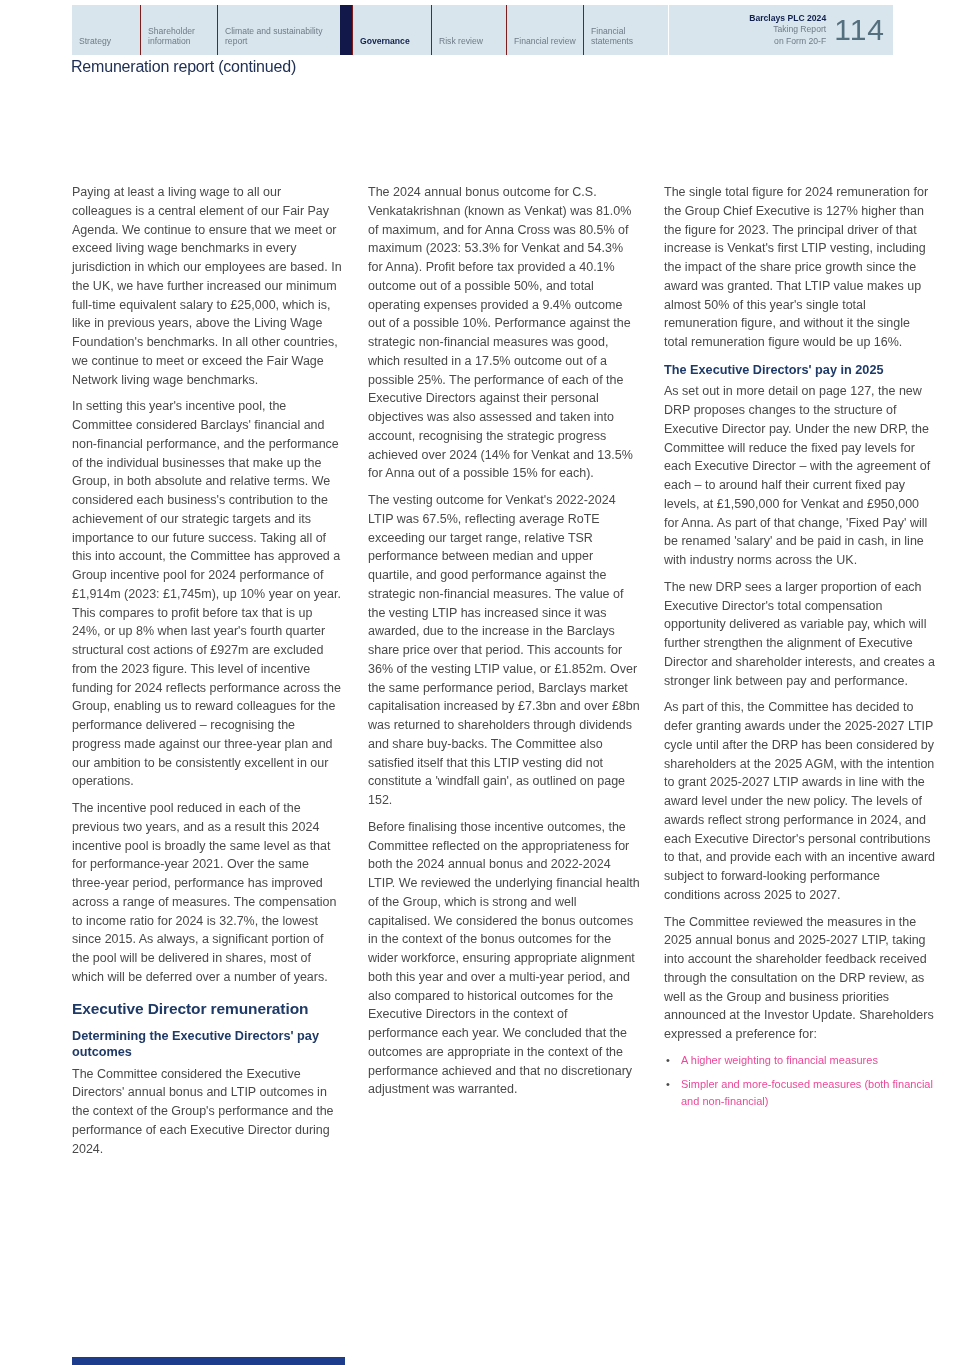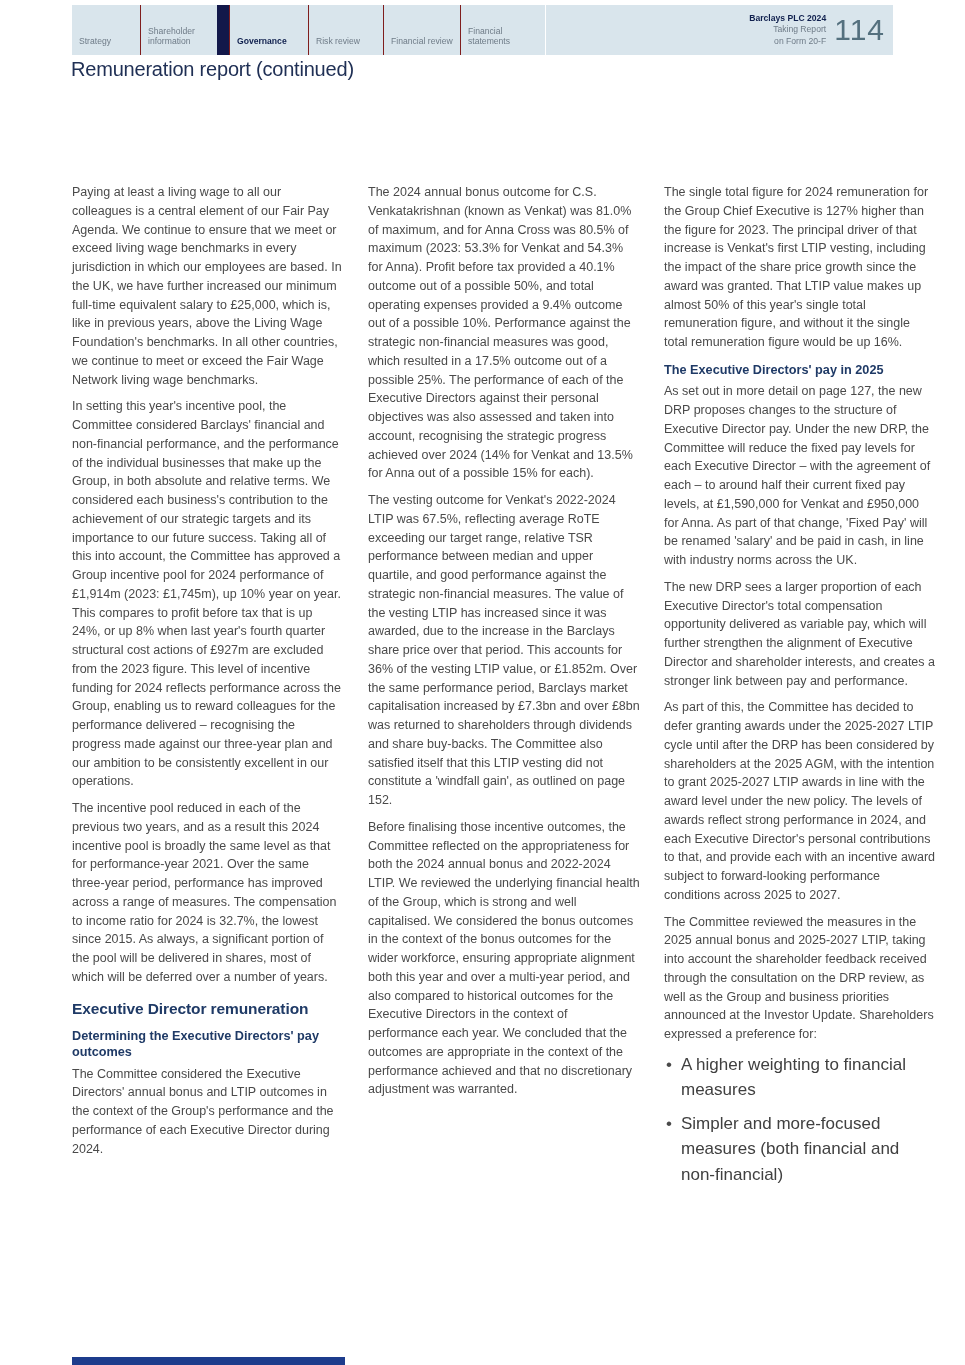--- a/index.html
+++ b/index.html
@@ -20,45 +20,48 @@
   .t-finreview{width:77px;}
   .t-finstat{width:86px;border-right:1px solid #ffffff;}
   .nav-marker{width:12px;background:#12184a;}
   .band-right{margin-left:auto;display:flex;align-items:center;padding-right:8px;}
   .report-info{text-align:right;margin-right:8px;}
   .ri-line{font-size:8.6px;line-height:1.3;color:#6e7b87;}
   .ri-line.bold{color:#10204e;font-weight:bold;}
   .page-number{font-size:30px;color:#54707e;font-weight:400;letter-spacing:1px;}
 
   
-  .page-title{position:absolute;left:71px;top:58px;font-size:20px;font-weight:400;color:#203055;letter-spacing:-0.2px;margin:0;}
+  .page-title{position:absolute;left:71px;top:58px;font-size:16px;font-weight:400;color:#203055;letter-spacing:-0.2px;margin:0;}
 
   
   .cols{position:absolute;left:72px;top:183px;width:848px;display:grid;grid-template-columns:272px 272px 272px;column-gap:24px;}
   .col p{margin:0 0 8px 0;font-size:12.5px;line-height:1.5;color:#4a4a4a;}
   .col h2{margin:13px 0 8px 0;font-size:15.5px;color:#1f3a66;font-weight:bold;letter-spacing:-0.1px;}
   .col h3{margin:10px 0 4px 0;font-size:12.7px;line-height:1.3;color:#1f3a66;font-weight:bold;}
   .col ul{margin:2px 0 0 0;padding:0;list-style:none;}
-  .col li{position:relative;margin:0 0 8px 0;padding-left:17px;font-size:17px;line-height:1.5;color:#404040;}
+  .col li{position:relative;margin:0 0 8px 0;padding-left:17px;font-size:11px;line-height:1.5;color:#ec4899;}
   .col li::before{content:"•";position:absolute;left:2px;top:0;color:#4a4a4a;}
 
   
   .footer-bar{position:absolute;left:72px;top:1357px;width:273px;height:8px;background:#1d3c8c;}
 </style>
 </head>
 <body>
 
 <div class="page">
 
   <header class="band">
     <div class="tab t-strategy">
       <span class="tlabel">Strategy</span>
     </div>
     <div class="tab t-shareholder">
       <span class="tlabel">Shareholder information</span>
+    </div>
+    <div class="tab t-climate">
+      <span class="tlabel">Climate and sustainability report</span>
     </div>
     <div class="nav-marker"></div>
     <div class="tab active t-governance">
       <span class="tlabel">Governance</span>
     </div>
     <div class="tab t-risk">
       <span class="tlabel">Risk review</span>
     </div>
     <div class="tab t-finreview">
       <span class="tlabel">Financial review</span>

